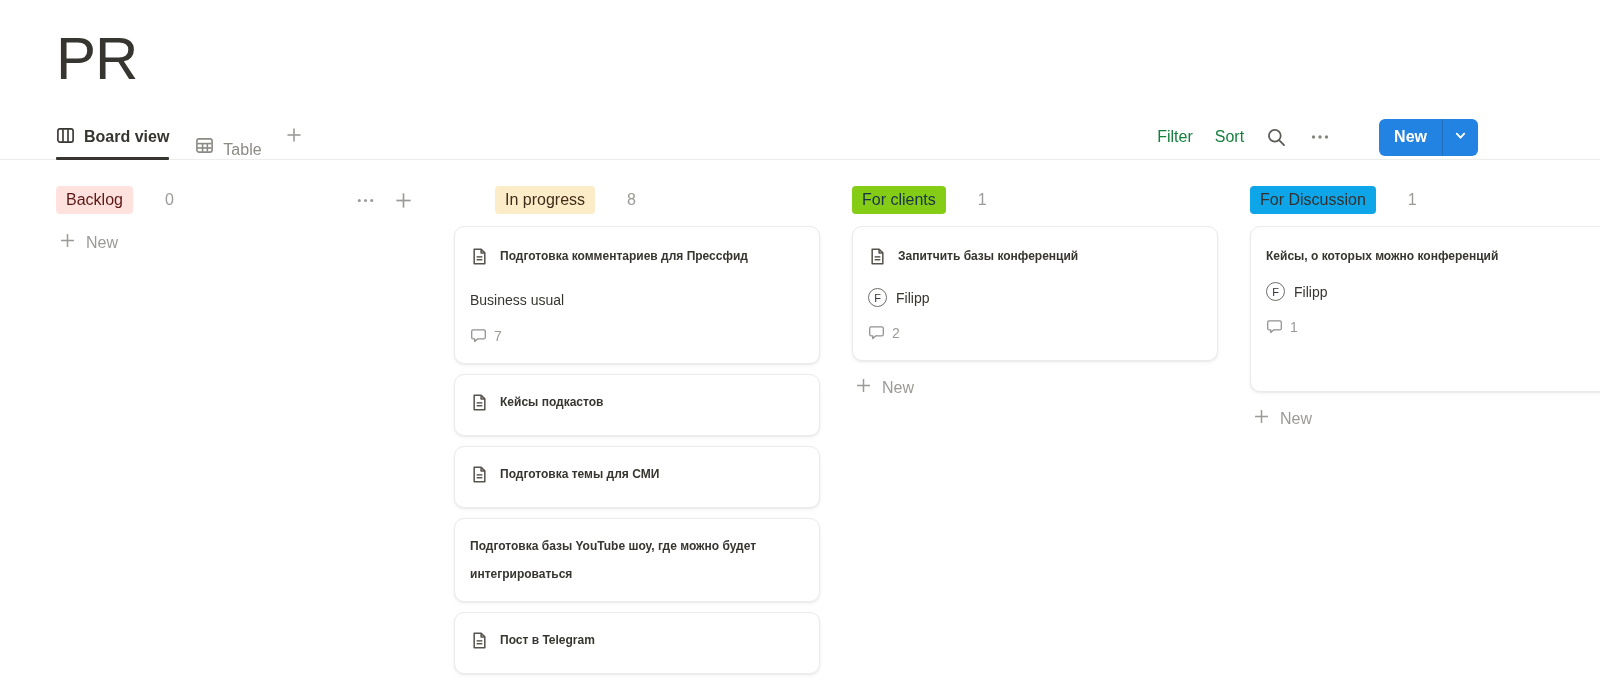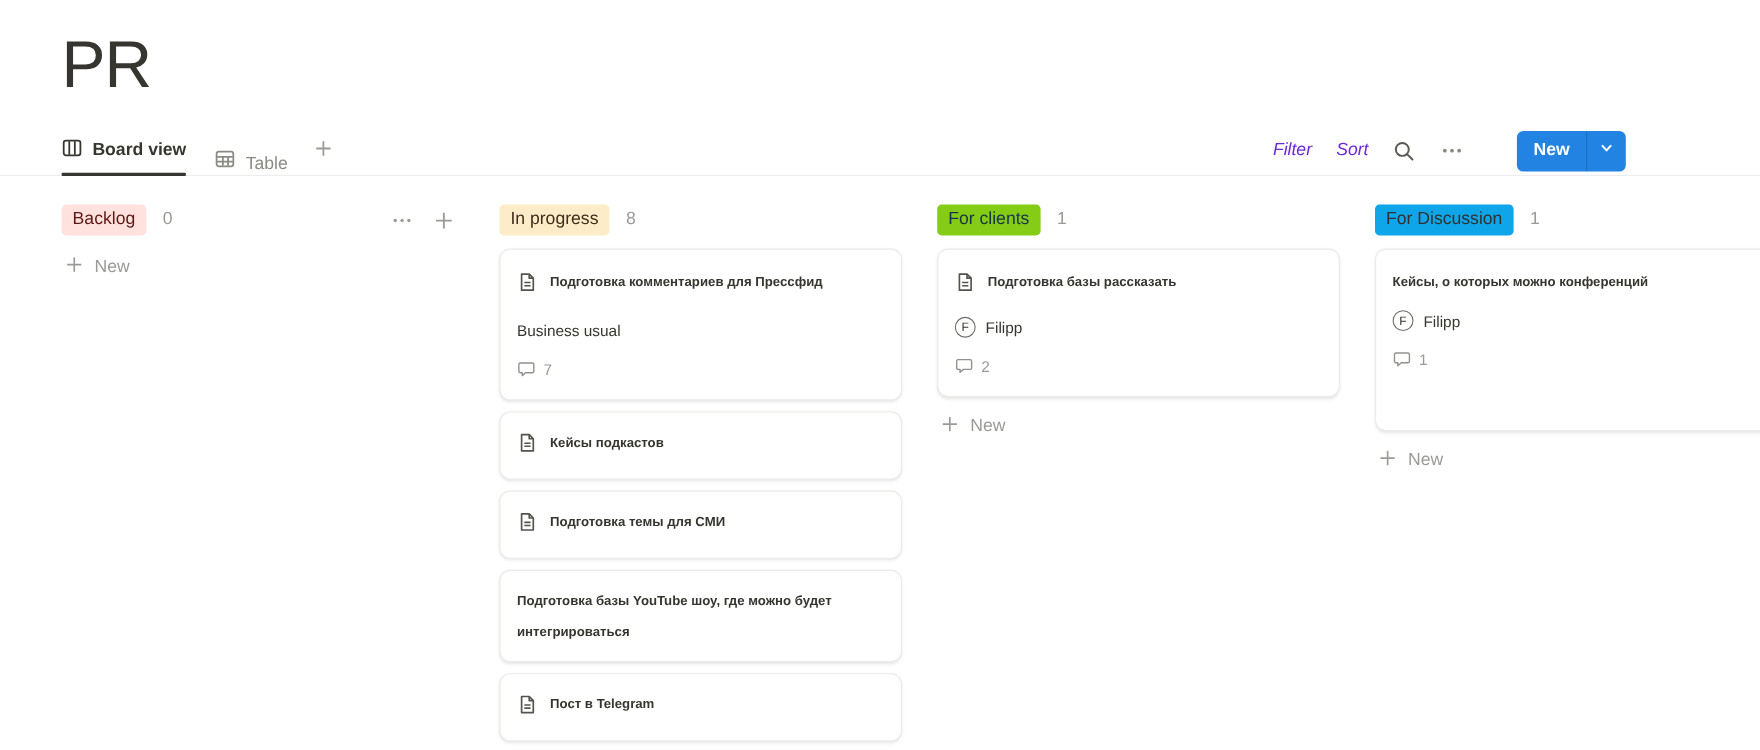--- a/index.html
+++ b/index.html
@@ -15,38 +15,38 @@
   .tab { display:flex; align-items:center; gap:9px; height:100%;
     position:relative; cursor:pointer; font-size:16px; }
   .tab + .tab { margin-left:26px;align-items:flex-end; }
   .tab.active { font-weight:600; color:#37352f; }
   .tab.active::after { content:""; position:absolute; left:0; right:0; bottom:-1px;
     height:3px; background:#37352f; border-radius:1px; }
   .tab.inactive { color:#8b8a85; }
   .tab-add { margin-left:22px; cursor:pointer; display:flex; align-items:center; }
 
   .toolbar { margin-left:auto; display:flex; align-items:center; gap:22px; }
-  .tool-label { font-size:16px; color:#6d28d9; cursor:pointer;font-style:italic; }
+  .tool-label { font-size:16px; color:#15803d; cursor:pointer; }
   .tool-icon { cursor:pointer; display:flex; align-items:center; }
 
   .new-btn { margin-left:26px; display:flex; align-items:stretch; background:#2383e2;
     border-radius:6px; overflow:hidden; cursor:pointer; height:37px; }
   .new-btn-main { display:flex; align-items:center; padding:0 15px; color:#fff;
     font-size:16px; font-weight:700; }
   .new-btn-drop { display:flex; align-items:center; padding:0 11px;
     border-left:1px solid rgba(0,0,0,0.16); }
 
   
   .board { display:flex; gap:32px; padding:26px 0 0 56px; align-items:flex-start; }
   .column { width:366px; flex:0 0 366px; }
-  .col-header { display:flex; align-items:center; height:28px; margin-bottom:12px; }
+  .col-header { display:flex; align-items:center; height:28px; margin-bottom:12px;gap:17px; }
   .badge { font-size:16px; font-weight:500; line-height:28px; padding:0 10px;
     border-radius:4px; cursor:pointer; white-space:nowrap; }
   .badge-red    { background:#ffe2dd; color:#5d1715; }
-  .badge-yellow { background:#fdecc8; color:#402c1b; }
+  .badge-yellow { background:#fdecc8; color:#402c1b;margin-left:41px; }
   .badge-blue   { background:#84cc16; color:#183347; }
   .badge-gray   { background:#0ea5e9; color:#32302c; }
   .count { margin-left:15px; font-size:16px; color:#9b9a97; }
   .col-controls { margin-left:auto; display:flex; align-items:center; gap:17px;
     padding-right:8px; }
   .col-controls > span { cursor:pointer; display:flex; align-items:center; }
 
   .card { background:#fff; border:1px solid #ebebe9; border-radius:10px;
     box-shadow:0 1px 2px rgba(15,15,15,0.06), 0 2px 4px rgba(15,15,15,0.04);
     padding:13px 15px; margin-bottom:10px; cursor:pointer; }
@@ -257,21 +257,21 @@
     <div class="card tall">
       <div class="card-title">
         <span class="doc">
           <svg width="19" height="19" viewBox="0 0 20 20">
               <path d="M4.4 2.3 h7.3 L15.6 6.2 V17.7 H4.4 Z" fill="none" stroke="#55534e" stroke-width="1.6" stroke-linejoin="round"></path>
               <path d="M11.7 2.3 V6.2 H15.6" fill="none" stroke="#55534e" stroke-width="1.6" stroke-linejoin="round"></path>
               <line x1="7" y1="10.4" x2="13" y2="10.4" stroke="#55534e" stroke-width="1.5"></line>
               <line x1="7" y1="13.4" x2="13" y2="13.4" stroke="#55534e" stroke-width="1.5"></line>
             </svg>
         </span>
-        <span style="max-width:210px">Подготовка базы рассказать</span>
+        <span style="max-width:210px">Запитчить базы конференций</span>
       </div>
       <div class="card-person">
         <span class="avatar">F</span>
         <span>Filipp</span>
       </div>
       <div class="card-comments">
         <span>
           <svg width="17" height="17" viewBox="0 0 20 20">
               <path d="M3.6 3.5 h12.8 a1.6 1.6 0 0 1 1.6 1.6 v7.2 a1.6 1.6 0 0 1 -1.6 1.6 H9.2 L5.6 17 v-3.1 H3.6 a1.6 1.6 0 0 1 -1.6 -1.6 V5.1 a1.6 1.6 0 0 1 1.6 -1.6 Z" fill="none" stroke="#91918e" stroke-width="1.5" stroke-linejoin="round"></path>
             </svg>

